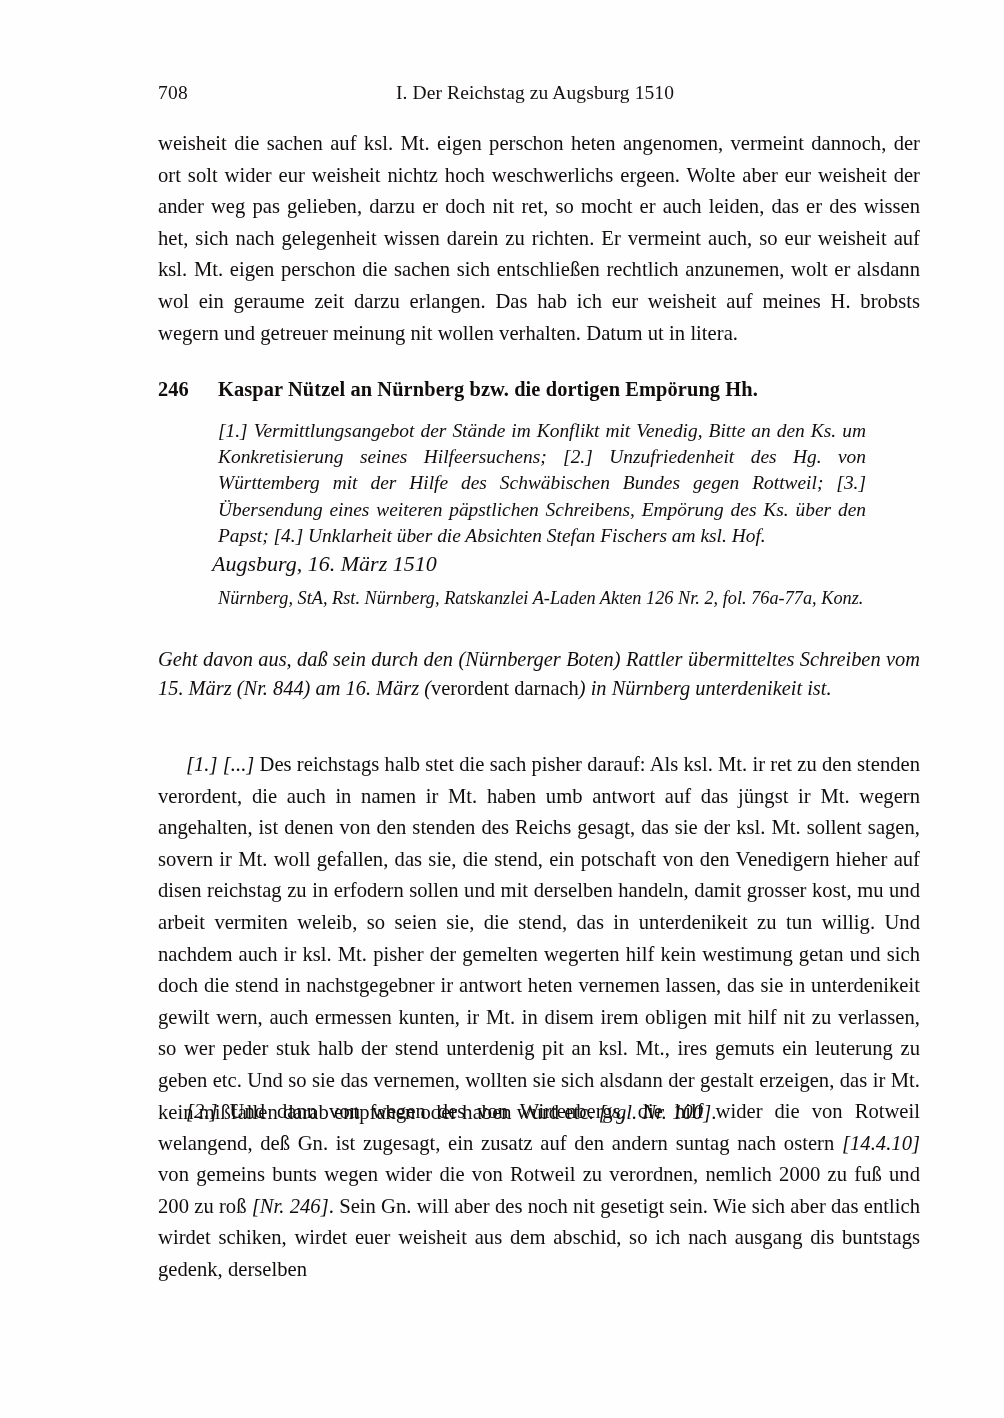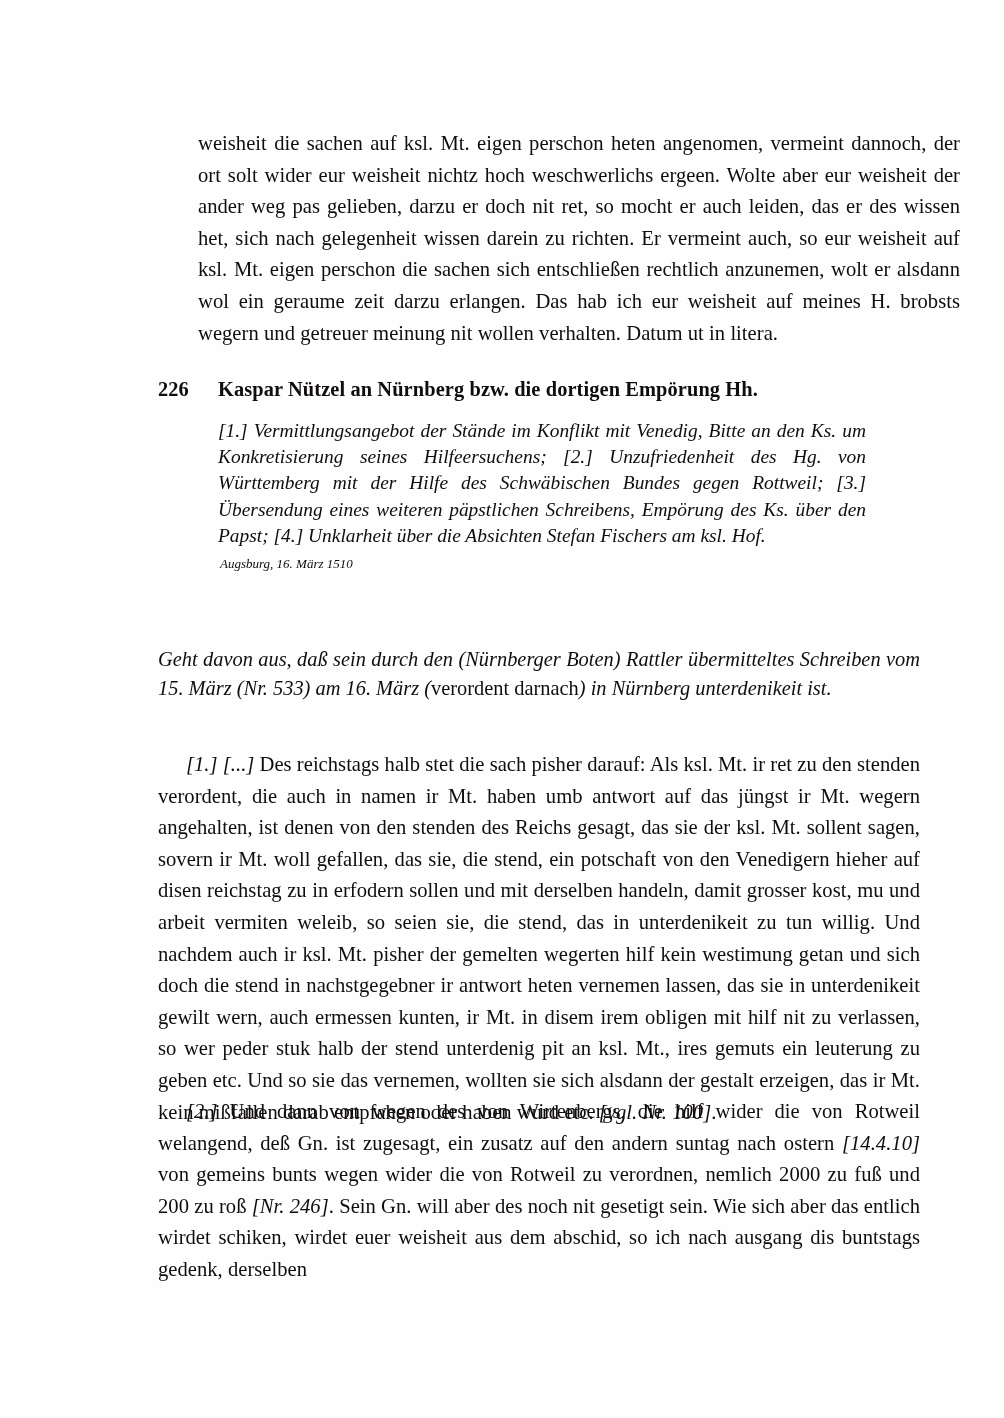--- a/index.html
+++ b/index.html
@@ -55,21 +55,20 @@
   .block {
     position: absolute;
     text-align: justify;
     text-justify: inter-word;
     hyphens: none;
   }
 
   .body-col {
     left: 158px;
     width: 762px;
-    margin-left: 40px;
   }
 
   
   .para-open {
     top: 128px;
     font-size: 20.6px;
     line-height: 31.6px;
     letter-spacing: .02px;
     word-spacing: .1px;
   }
@@ -98,25 +97,25 @@
     left: 218px;
     top: 418px;
     width: 648px;
     font-style: italic;
     font-size: 19.4px;
     line-height: 26.2px;
     letter-spacing: .01px;
   }
 
   .dateline {
-    left: 220px;
+    left: 212px;
     top: 551px;
     width: 648px;
     font-style: italic;
-    font-size: 13px;
+    font-size: 22px;
     line-height: 26px;
     text-align: left;
   }
 
   .archref {
     left: 218px;
     top: 585px;
     width: 700px;
     font-style: italic;
     font-size: 18.3px;
@@ -149,31 +148,36 @@
   .trans-1 { top: 722px; margin-top: 27px; }
   .trans-2 { top: 1096px; }
 
   .it { font-style: italic; }
 </style>
 </head>
 <body>
 
 <div class="page">
 
+  <div class="runhead">
+    <span class="folio">708</span>
+    <span class="title">I. Der Reichstag zu Augsburg 1510</span>
+  </div>
 
   <div class="block body-col para-open">weisheit die sachen auf ksl. Mt. eigen perschon heten angenomen, vermeint dannoch, der ort solt wider eur weisheit nichtz hoch weschwerlichs ergeen. Wolte aber eur weisheit der ander weg pas gelieben, darzu er doch nit ret, so mocht er auch leiden, das er des wissen het, sich nach gelegenheit wissen darein zu richten. Er vermeint auch, so eur weisheit auf ksl. Mt. eigen perschon die sachen sich entschließen rechtlich anzunemen, wolt er alsdann wol ein geraume zeit darzu erlangen. Das hab ich eur weisheit auf meines H. brobsts wegern und getreuer meinung nit wollen verhalten. Datum ut in litera.</div>
 
   <div class="doc-head">
-    <span class="num">226</span><span class="ttl">Kaspar Nützel an Nürnberg bzw. die dortigen Empörung Hh.</span>
+    <span class="num">246</span><span class="ttl">Kaspar Nützel an Nürnberg bzw. die dortigen Empörung Hh.</span>
   </div>
 
   <div class="block regest">[1.] Vermittlungsangebot der Stände im Konflikt mit Venedig, Bitte an den Ks. um Konkretisierung seines Hilfeersuchens; [2.] Unzufriedenheit des Hg. von Württemberg mit der Hilfe des Schwäbischen Bundes gegen Rottweil; [3.] Übersendung eines weiteren päpstlichen Schreibens, Empörung des Ks. über den Papst; [4.] Unklarheit über die Absichten Stefan Fischers am ksl. Hof.</div>
 
   <div class="block dateline">Augsburg, 16. März 1510</div>
 
+  <div class="block archref">Nürnberg, StA, Rst. Nürnberg, Ratskanzlei A-Laden Akten 126 Nr. 2, fol. 76a-77a, Konz.</div>
 
-  <div class="block ednote"><span>Geht davon aus, daß sein durch den (Nürnberger Boten) Rattler übermitteltes Schreiben vom 15. März (Nr. 533) am 16. März (</span><span class="rom">verordent darnach</span><span>) in Nürnberg unterdenikeit ist.</span></div>
+  <div class="block ednote"><span>Geht davon aus, daß sein durch den (Nürnberger Boten) Rattler übermitteltes Schreiben vom 15. März (Nr. 844) am 16. März (</span><span class="rom">verordent darnach</span><span>) in Nürnberg unterdenikeit ist.</span></div>
 
   <div class="block trans trans-1"><span class="it">[1.] [...]</span><span> Des reichstags halb stet die sach pisher darauf: Als ksl. Mt. ir ret zu den stenden verordent, die auch in namen ir Mt. haben umb antwort auf das jüngst ir Mt. wegern angehalten, ist denen von den stenden des Reichs gesagt, das sie der ksl. Mt. sollent sagen, sovern ir Mt. woll gefallen, das sie, die stend, ein potschaft von den Venedigern hieher auf disen reichstag zu in erfodern sollen und mit derselben handeln, damit grosser kost, mu und arbeit vermiten weleib, so seien sie, die stend, das in unterdenikeit zu tun willig. Und nachdem auch ir ksl. Mt. pisher der gemelten wegerten hilf kein westimung getan und sich doch die stend in nachstgegebner ir antwort heten vernemen lassen, das sie in unterdenikeit gewilt wern, auch ermessen kunten, ir Mt. in disem irem obligen mit hilf nit zu verlassen, so wer peder stuk halb der stend unterdenig pit an ksl. Mt., ires gemuts ein leuterung zu geben etc. Und so sie das vernemen, wollten sie sich alsdann der gestalt erzeigen, das ir Mt. kein mißfallen darab entpfahen oder haben wurd etc. </span><span class="it">[vgl. Nr. 100]</span><span>.</span></div>
 
   <div class="block trans trans-2"><span class="it">[2.]</span><span> Und dann von wegen des von Wirtenbergs, die hilf wider die von Rotweil welangend, deß Gn. ist zugesagt, ein zusatz auf den andern suntag nach ostern </span><span class="it">[14.4.10]</span><span> von gemeins bunts wegen wider die von Rotweil zu verordnen, nemlich 2000 zu fuß und 200 zu roß </span><span class="it">[Nr. 246]</span><span>. Sein Gn. will aber des noch nit gesetigt sein. Wie sich aber das entlich wirdet schiken, wirdet euer weisheit aus dem abschid, so ich nach ausgang dis buntstags gedenk, derselben</span></div>
 
 </div>
 
 </body></html>

